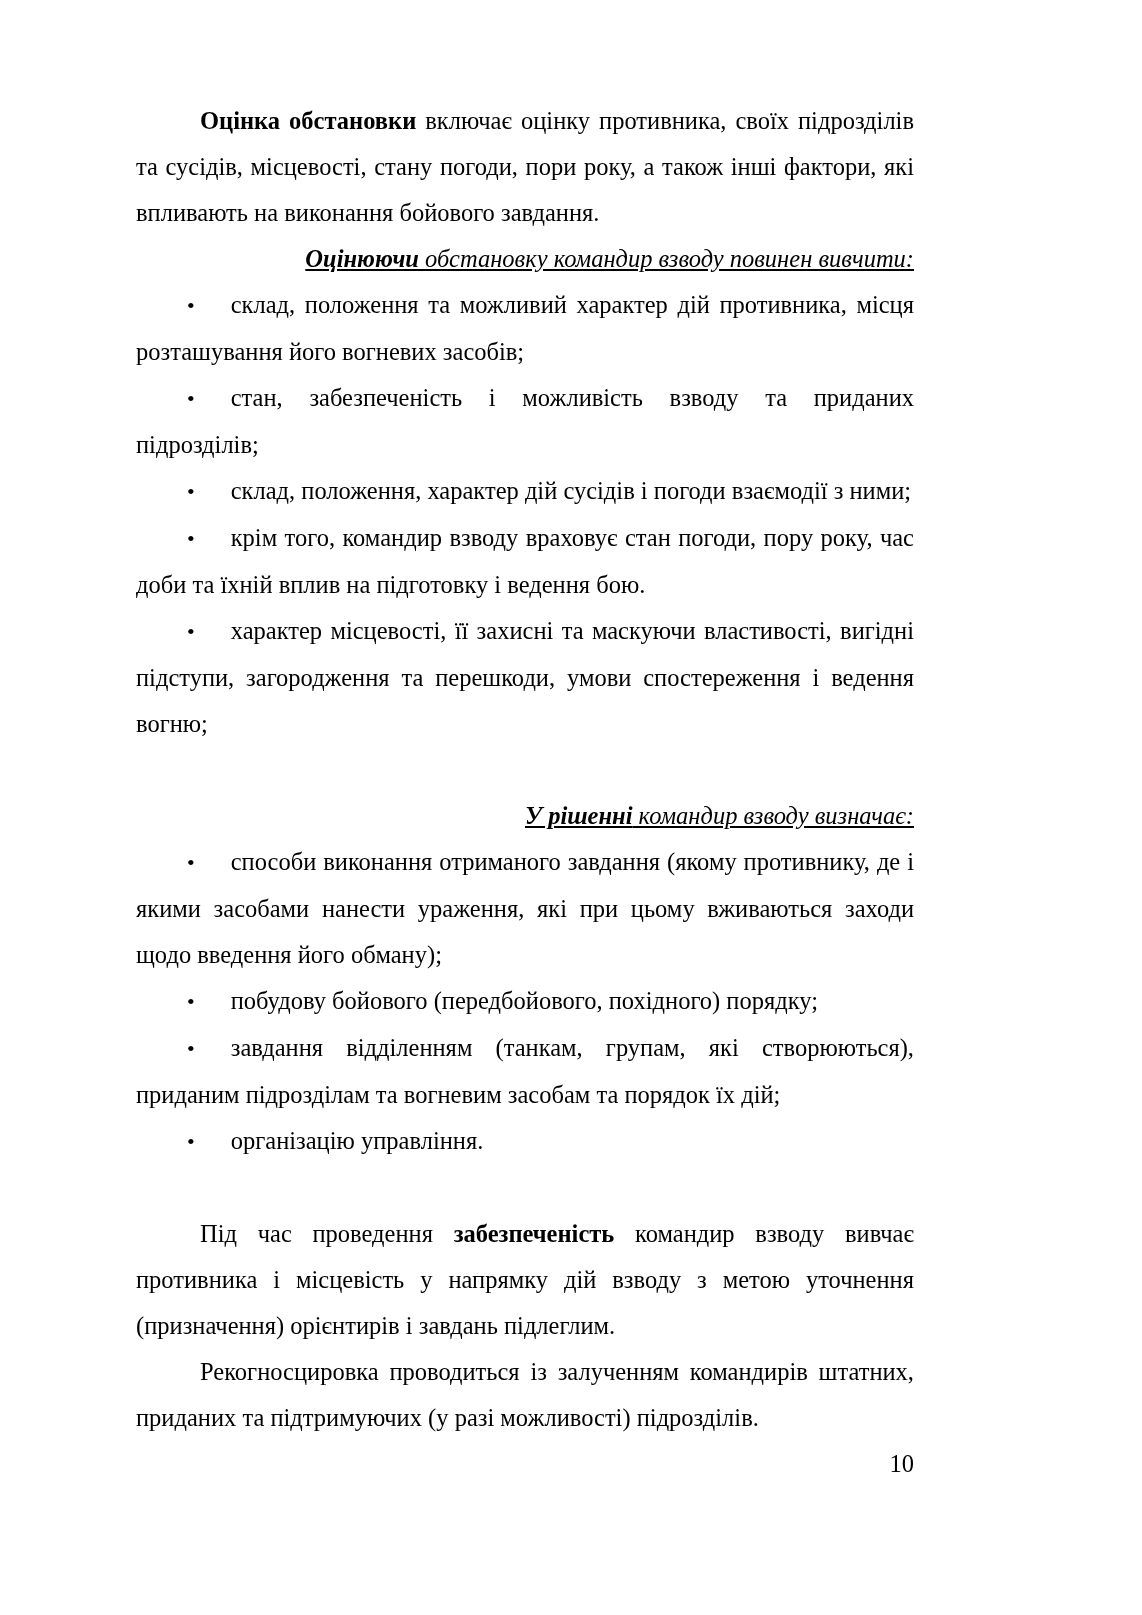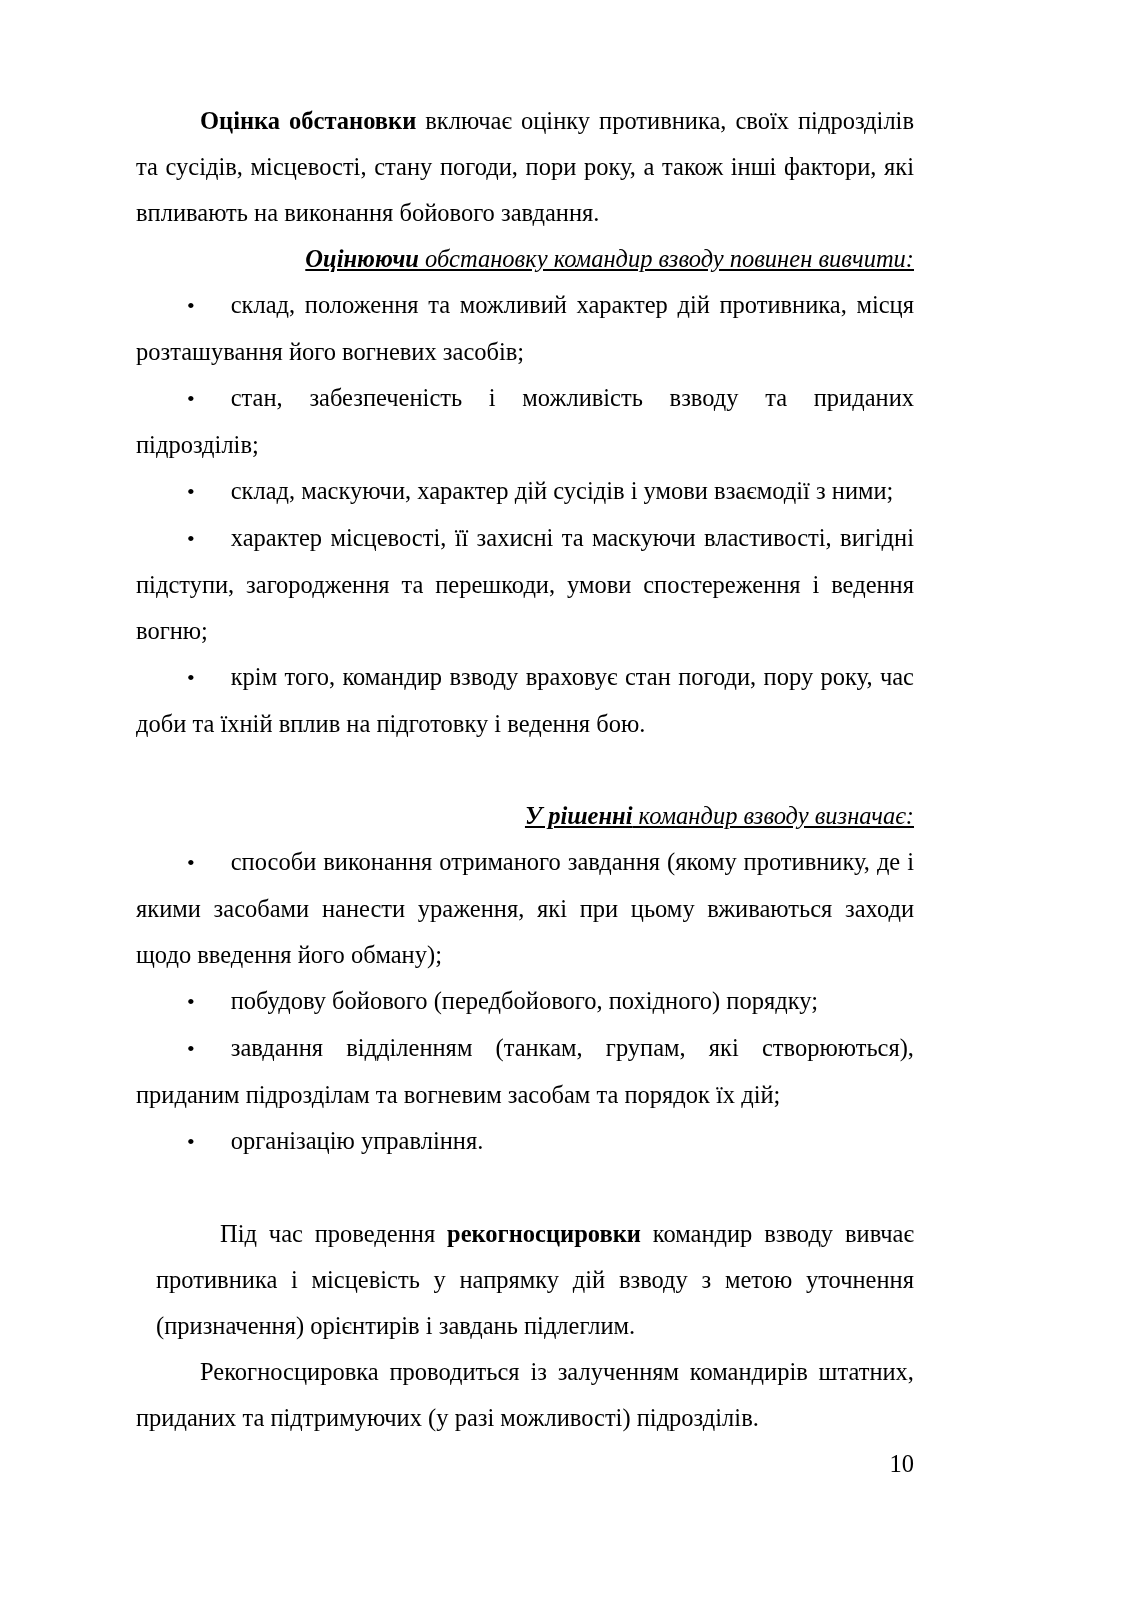--- a/index.html
+++ b/index.html
@@ -32,48 +32,48 @@
   }
   .u  { text-decoration: underline; }
   .b  { font-weight: bold; }
   .bi { font-weight: bold; font-style: italic; }
   .i  { font-style: italic; }
   .bullet-item { text-indent: 51px; }
   .bullet-glyph {
     margin-right: 36px;
     font-size: 22px;
   }
-  .mt-section { margin-top: 46px; margin-left: 20px; }
+  .mt-section { margin-top: 46px; }
   .footer {
     text-align: right;
     text-indent: 0;
   }
 </style>
 </head>
 <body>
 
 <div class="page">
 
   <p class="indent"><span class="b">Оцінка обстановки</span><span> включає оцінку противника, своїх підрозділів та сусідів, місцевості, стану погоди, пори року, а також інші фактори, які впливають на виконання бойового завдання.</span></p>
 
   <p class="heading"><span class="u"><span class="bi">Оцінюючи</span><span class="i"> обстановку командир взводу повинен вивчити:</span></span></p>
 
   <p class="bullet-item"><span class="bullet-glyph">•</span><span>склад, положення та можливий характер дій противника, місця розташування його вогневих засобів;</span></p>
   <p class="bullet-item"><span class="bullet-glyph">•</span><span>стан, забезпеченість і можливість взводу та приданих підрозділів;</span></p>
-  <p class="bullet-item"><span class="bullet-glyph">•</span><span>склад, маскуючи, характер дій сусідів і умови взаємодії з ними;</span></p>
+  <p class="bullet-item"><span class="bullet-glyph">•</span><span>склад, положення, характер дій сусідів і погоди взаємодії з ними;</span></p>
+  <p class="bullet-item"><span class="bullet-glyph">•</span><span>крім того, командир взводу враховує стан погоди, пору року, час доби та їхній вплив на підготовку і ведення бою.</span></p>
   <p class="bullet-item"><span class="bullet-glyph">•</span><span>характер місцевості, її захисні та маскуючи властивості, вигідні підступи, загородження та перешкоди, умови спостереження і ведення вогню;</span></p>
-  <p class="bullet-item"><span class="bullet-glyph">•</span><span>крім того, командир взводу враховує стан погоди, пору року, час доби та їхній вплив на підготовку і ведення бою.</span></p>
 
   <p class="heading mt-section"><span class="u"><span class="bi">У рішенні</span><span class="i"> командир взводу визначає:</span></span></p>
 
   <p class="bullet-item"><span class="bullet-glyph">•</span><span>способи виконання отриманого завдання (якому противнику, де і якими засобами нанести ураження, які при цьому вживаються заходи щодо введення його обману);</span></p>
   <p class="bullet-item"><span class="bullet-glyph">•</span><span>побудову бойового (передбойового, похідного) порядку;</span></p>
   <p class="bullet-item"><span class="bullet-glyph">•</span><span>завдання відділенням (танкам, групам, які створюються), приданим підрозділам та вогневим засобам та порядок їх дій;</span></p>
   <p class="bullet-item"><span class="bullet-glyph">•</span><span>організацію управління.</span></p>
 
 
-  <p class="indent mt-section"><span>Під час проведення </span><span class="b">рекогносцировки</span><span> командир взводу вивчає противника і місцевість у напрямку дій взводу з метою уточнення (призначення) орієнтирів і завдань підлеглим.</span></p>
+  <p class="indent mt-section"><span>Під час проведення </span><span class="b">забезпеченість</span><span> командир взводу вивчає противника і місцевість у напрямку дій взводу з метою уточнення (призначення) орієнтирів і завдань підлеглим.</span></p>
 
   <p class="indent">Рекогносцировка проводиться із залученням командирів штатних, приданих та підтримуючих (у разі можливості) підрозділів.</p>
 
   <p class="footer">10</p>
 
 </div>
 
 </body></html>

